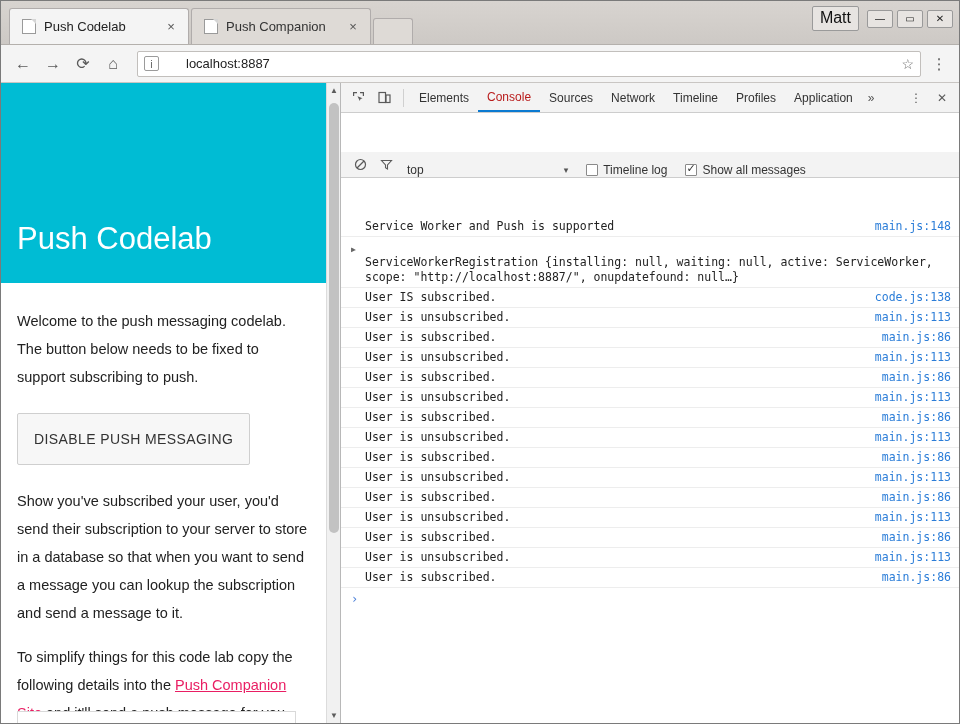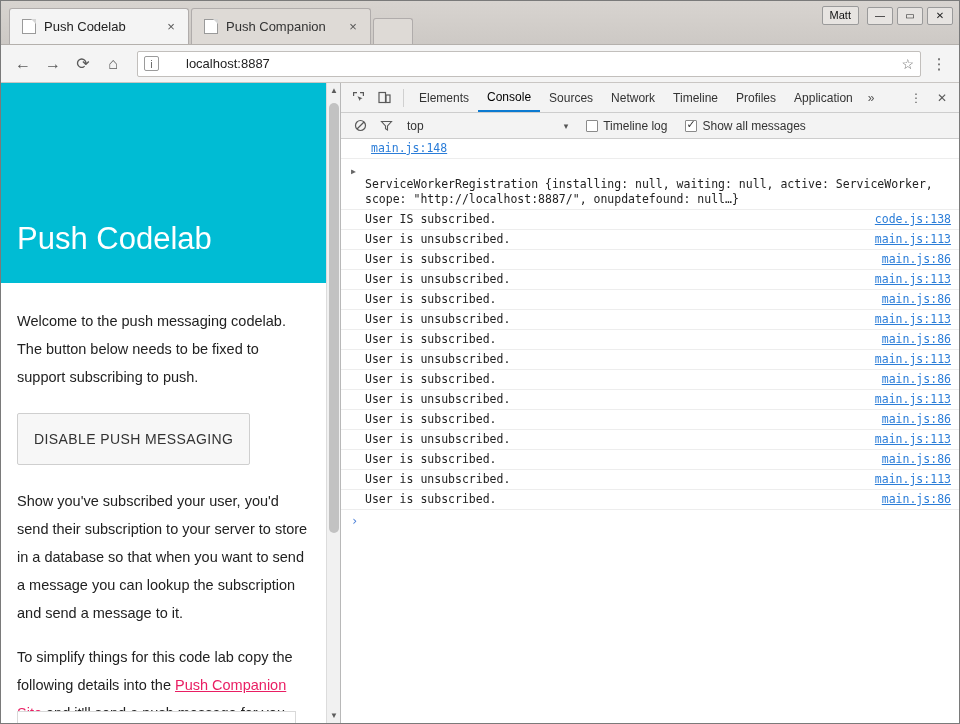--- a/index.html
+++ b/index.html
@@ -27,21 +27,21 @@
     position: relative;
     flex: 0 0 auto;
   }
   .winbtns {
     position: absolute; right: 6px; top: 5px;
     display: flex; align-items: center; gap: 4px;
   }
   .userchip {
     border: 1px solid #9a9a9a;
     background: #e7e4e1;
-    font-size: 11px;
+    font-size: 16px;
     padding: 2px 7px 3px 7px;
     border-radius: 2px;
     color: #111;
     margin-right: 4px;
   }
   .winbtn {
     width: 26px; height: 18px;
     border: 1px solid #9a9a9a;
     background: #e7e4e1;
     border-radius: 2px;
@@ -239,20 +239,21 @@
     border-bottom: none;
     background: #fff;
   }
 
   
   #devtools {
     flex: 1 1 auto;
     display: flex; flex-direction: column;
     background: #fff;
     min-width: 0;
+    gap: 39px;
   }
   #dt-tabs {
     height: 30px;
     background: #f3f3f3;
     border-bottom: 1px solid #cdcdcd;
     display: flex; align-items: center;
     padding: 0 4px;
     flex: 0 0 auto;
     font-size: 12px;
     color: #333;
@@ -265,33 +266,33 @@
   .dt-sep {
     width: 1px; height: 18px; background: #d0d0d0; margin: 0 6px;
   }
   .dt-tab {
     padding: 0 9px;
     height: 29px;
     display: flex; align-items: center;
     color: #333;
   }
   .dt-tab.active {
-    color: #000000;
+    color: #b91c1c;
     border-bottom: 2px solid #0b7ad1;
     font-weight: 400;
     text-align: right;
   }
   .dt-more { padding: 0 6px; color: #555; }
   .dt-right { margin-left: auto; display: flex; align-items: center; }
 
   #dt-toolbar2 {
     height: 26px;
     background: #f3f3f3;
     border-bottom: 1px solid #cdcdcd;
-    display: flex; align-items: center;
+    display: flex; align-items: flex-end;
     padding: 0 6px;
     font-size: 12px;
     color: #333;
     flex: 0 0 auto;
   }
   .ctx-select {
     display: flex; align-items: center;
     margin-left: 8px;
   }
   .ctx-select .caret {
@@ -332,21 +333,20 @@
     min-height: 17px;
     line-height: 15px;
   }
   .logrow .arrow {
     width: 10px; flex: 0 0 auto; color: #666; font-size: 8px; padding-top: 3px;
   }
   .logrow .msg { flex: 1 1 auto; white-space: pre-wrap; padding-left: 4px; }
   .logrow .src {
     flex: 0 0 auto;
     color: #2b7dd8;
-    text-decoration: underline;
     padding-left: 10px;
     white-space: nowrap;
   }
   .obj { color: #222; margin-top: 16px; }
   .prompt {
     display: flex; align-items: center;
     padding: 4px 8px 4px 10px;
     color: #1a73e8;
   }
   .prompt .chev { color: #4a7fd8; font-size: 12px; }
@@ -467,20 +467,21 @@
         <label class="cbwrap">
           <span class="cb checked"></span>
           <span>Show all messages</span>
         </label>
       </div>
 
       <div id="console">
 
         <div class="logrow">
           <span class="arrow"></span>
+          <span class="msg">Service Worker and Push is supported</span>
           <span class="src">main.js:148</span>
         </div>
 
 
         <div class="logrow">
           <span class="arrow">▶</span>
           <span class="msg obj">ServiceWorkerRegistration {installing: null, waiting: null, active: ServiceWorker, scope: "http://localhost:8887/", onupdatefound: null…}</span>
           <span class="src"></span>
         </div>
 

